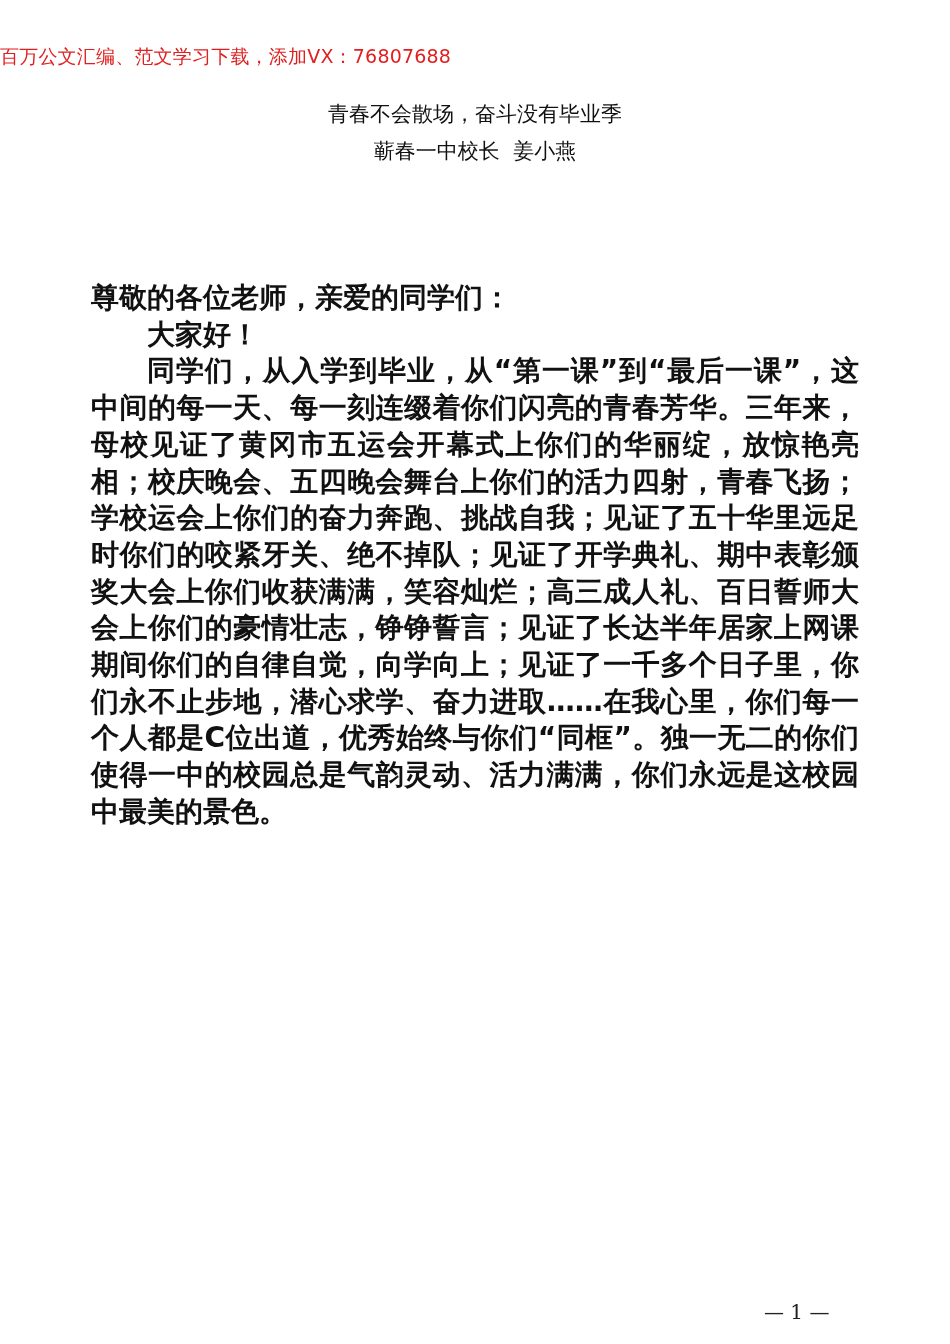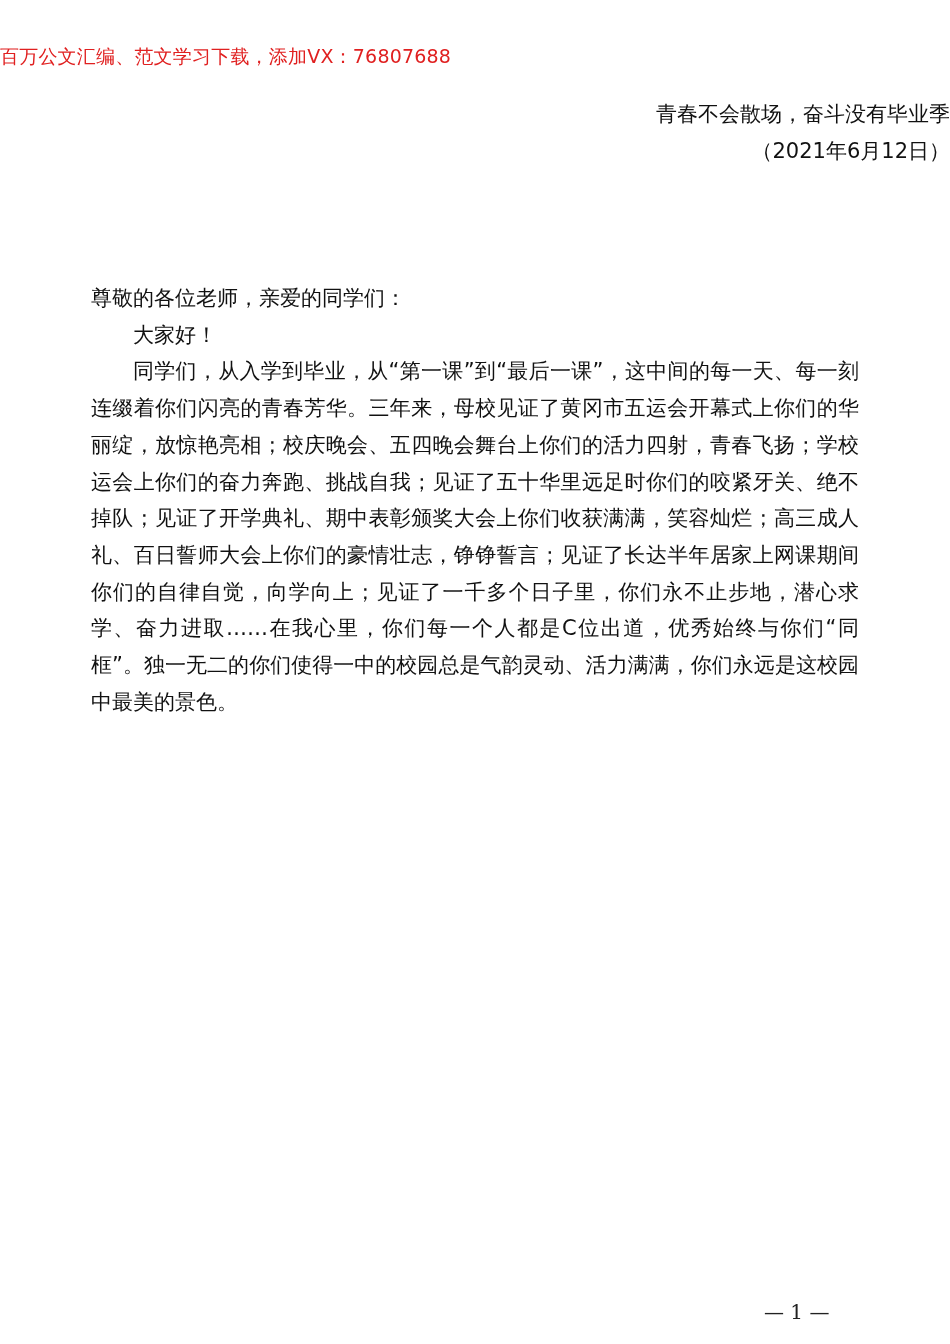--- a/index.html
+++ b/index.html
@@ -6,43 +6,43 @@
   body {
     width: 950px; height: 1344px; position: relative; overflow: hidden;
     font-family: "DejaVu Sans", "Liberation Sans", sans-serif;
     color: #111111;
   }
   .watermark {
     position: absolute; top: 44px; left: 0; width: 950px;
     font-size: 19px; color: #e02020; letter-spacing: 0.2px;
   }
   .title-block {
-    position: absolute; top: 96px; left: 0; width: 950px; text-align: right;
+    position: absolute; top: 96px; left: 0; width: 950px; text-align: center;
     font-size: 21px; line-height: 37px;
   }
   .body-text {
     position: absolute; top: 280px; left: 91px; width: 768px;
-    font-size: 21px; line-height: 36.7px;
+    font-size: 28px; line-height: 36.7px; font-weight: bold;
   }
   .body-text p { margin: 0; text-align: justify; text-align-last: left; }
   .body-text p.indent { text-indent: 2em; }
   .page-number {
     position: absolute; top: 1300px; left: 764px;
     font-family: "DejaVu Serif", "Liberation Serif", serif;
     font-size: 20px; color: #222;
   }
 </style>
 </head>
 <body>
 
 <div class="watermark">百万公文汇编、范文学习下载，添加VX：76807688</div>
 
 <div class="title-block">
   <div>青春不会散场，奋斗没有毕业季</div>
-  <div>（2021年6月12日）</div>
+  <div style="white-space: pre;">蕲春一中校长  姜小燕</div>
 </div>
 
 <div class="body-text">
   <p>尊敬的各位老师，亲爱的同学们：</p>
   <p class="indent">大家好！</p>
   <p class="indent">同学们，从入学到毕业，从“第一课”到“最后一课”，这中间的每一天、每一刻连缀着你们闪亮的青春芳华。三年来，母校见证了黄冈市五运会开幕式上你们的华丽绽，放惊艳亮相；校庆晚会、五四晚会舞台上你们的活力四射，青春飞扬；学校运会上你们的奋力奔跑、挑战自我；见证了五十华里远足时你们的咬紧牙关、绝不掉队；见证了开学典礼、期中表彰颁奖大会上你们收获满满，笑容灿烂；高三成人礼、百日誓师大会上你们的豪情壮志，铮铮誓言；见证了长达半年居家上网课期间你们的自律自觉，向学向上；见证了一千多个日子里，你们永不止步地，潜心求学、奋力进取……在我心里，你们每一个人都是C位出道，优秀始终与你们“同框”。独一无二的你们使得一中的校园总是气韵灵动、活力满满，你们永远是这校园中最美的景色。</p>
 </div>
 
 <div class="page-number">— 1 —</div>
 

